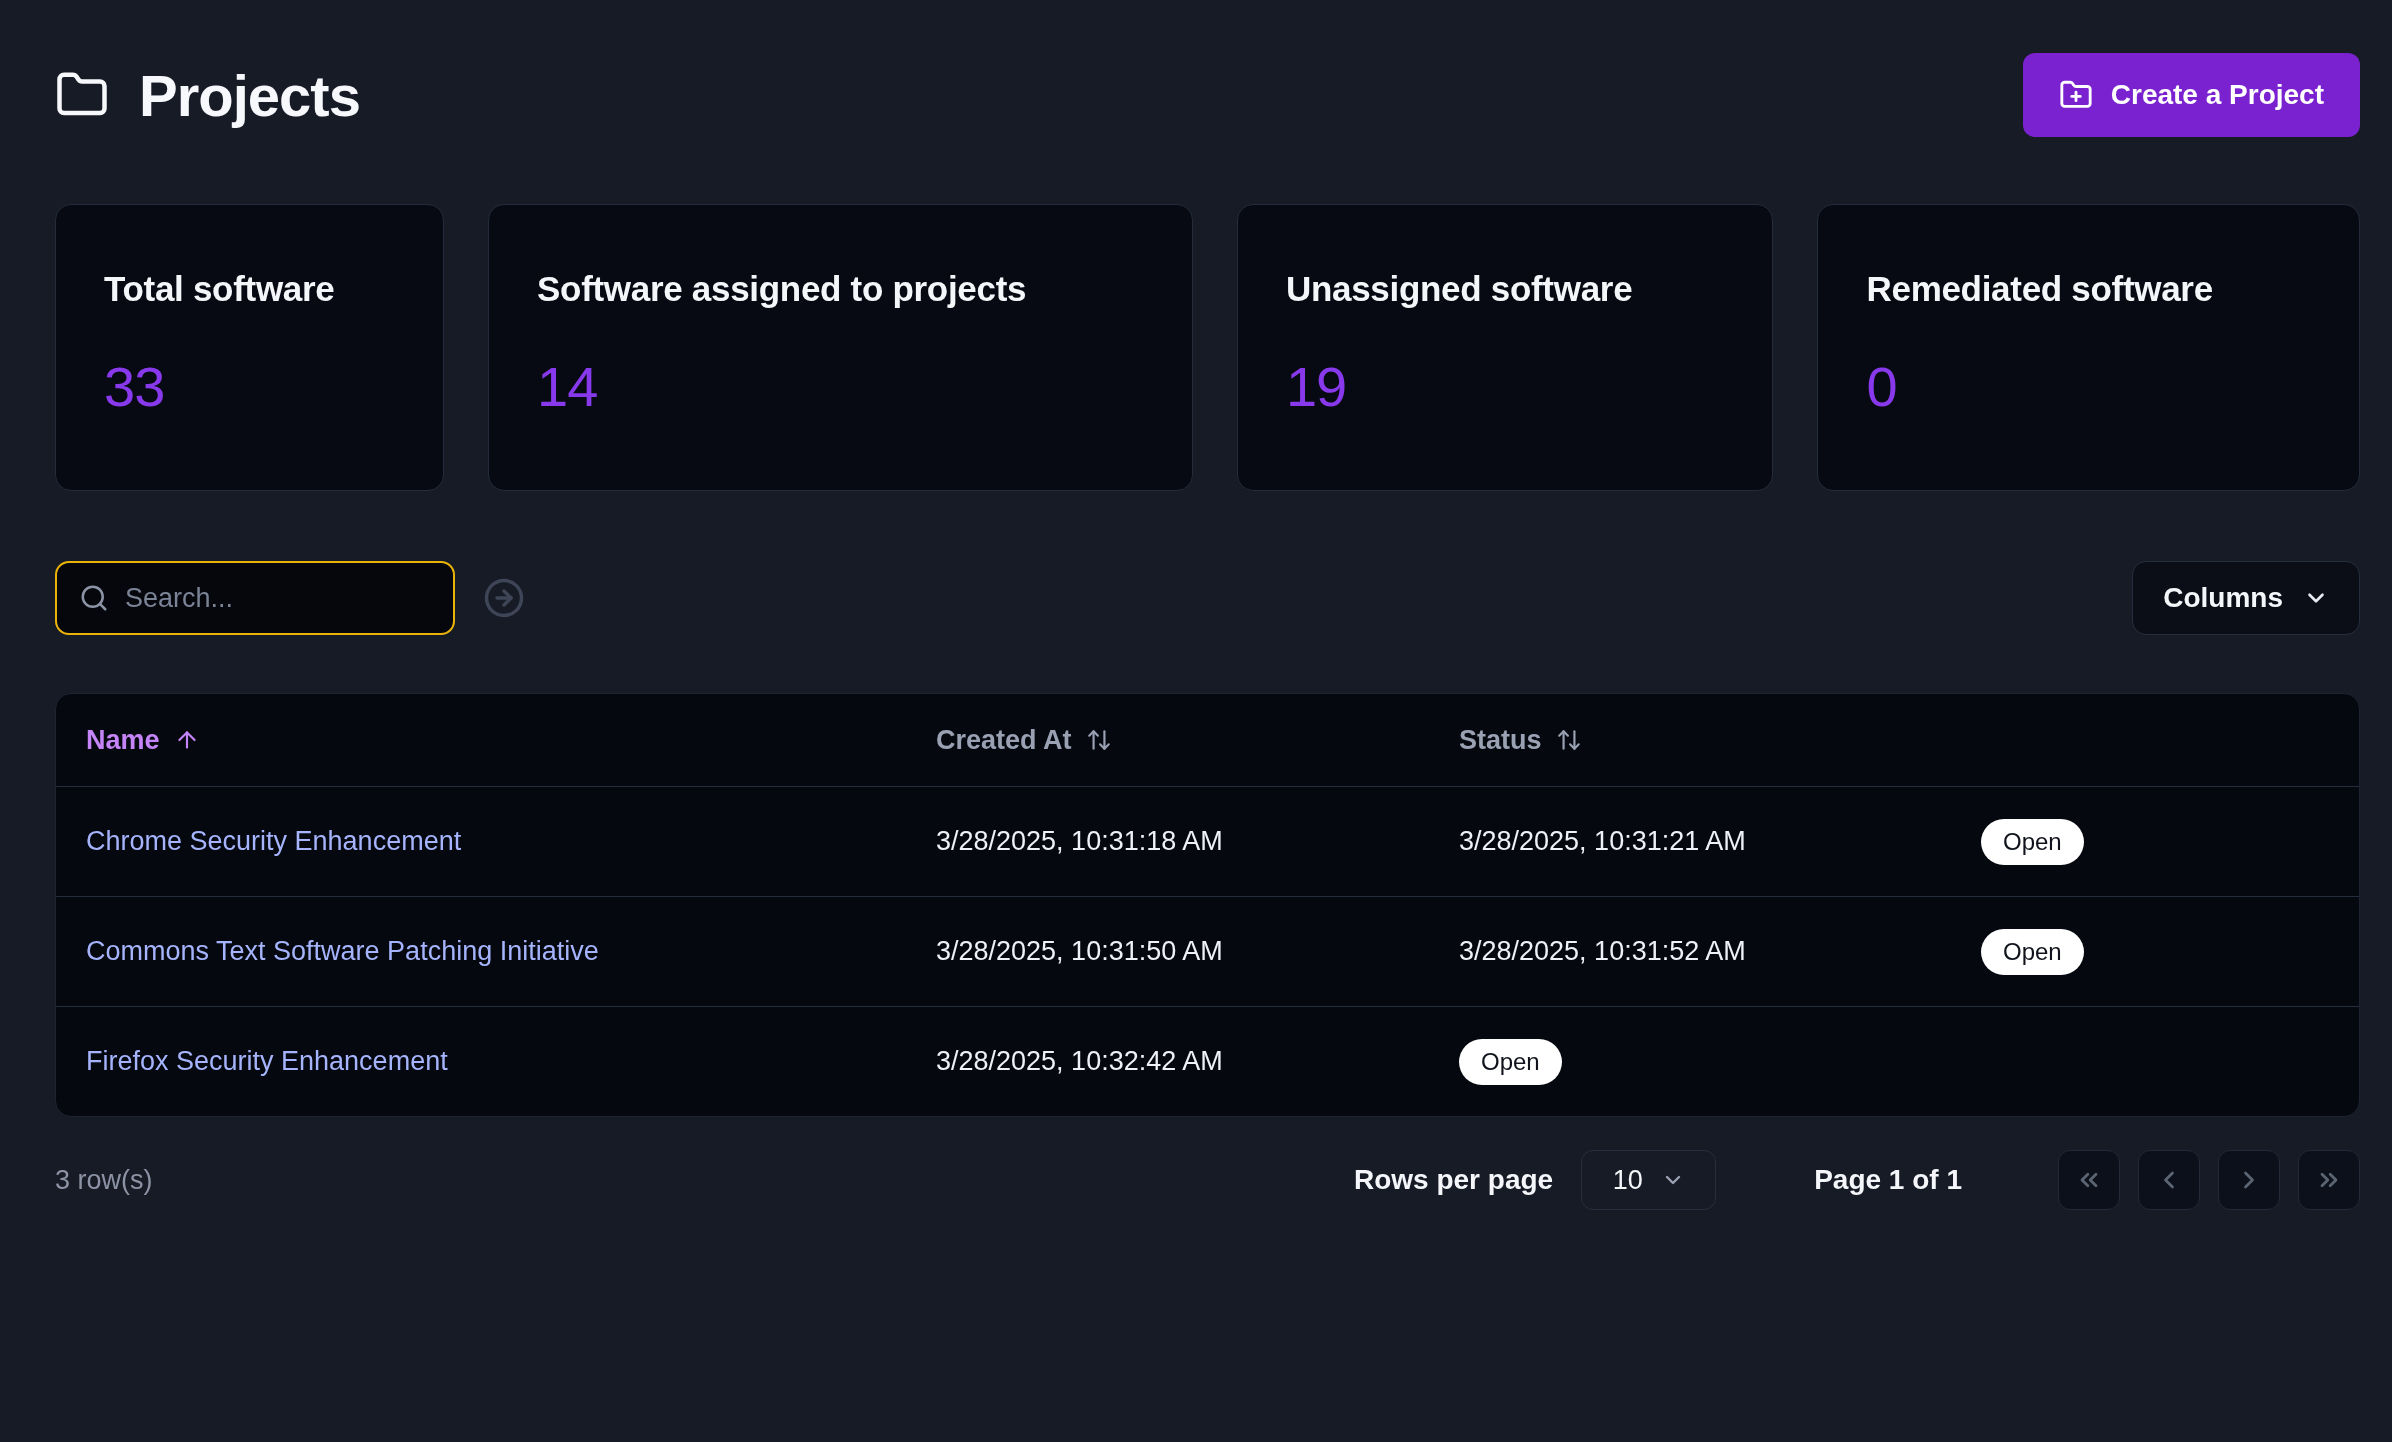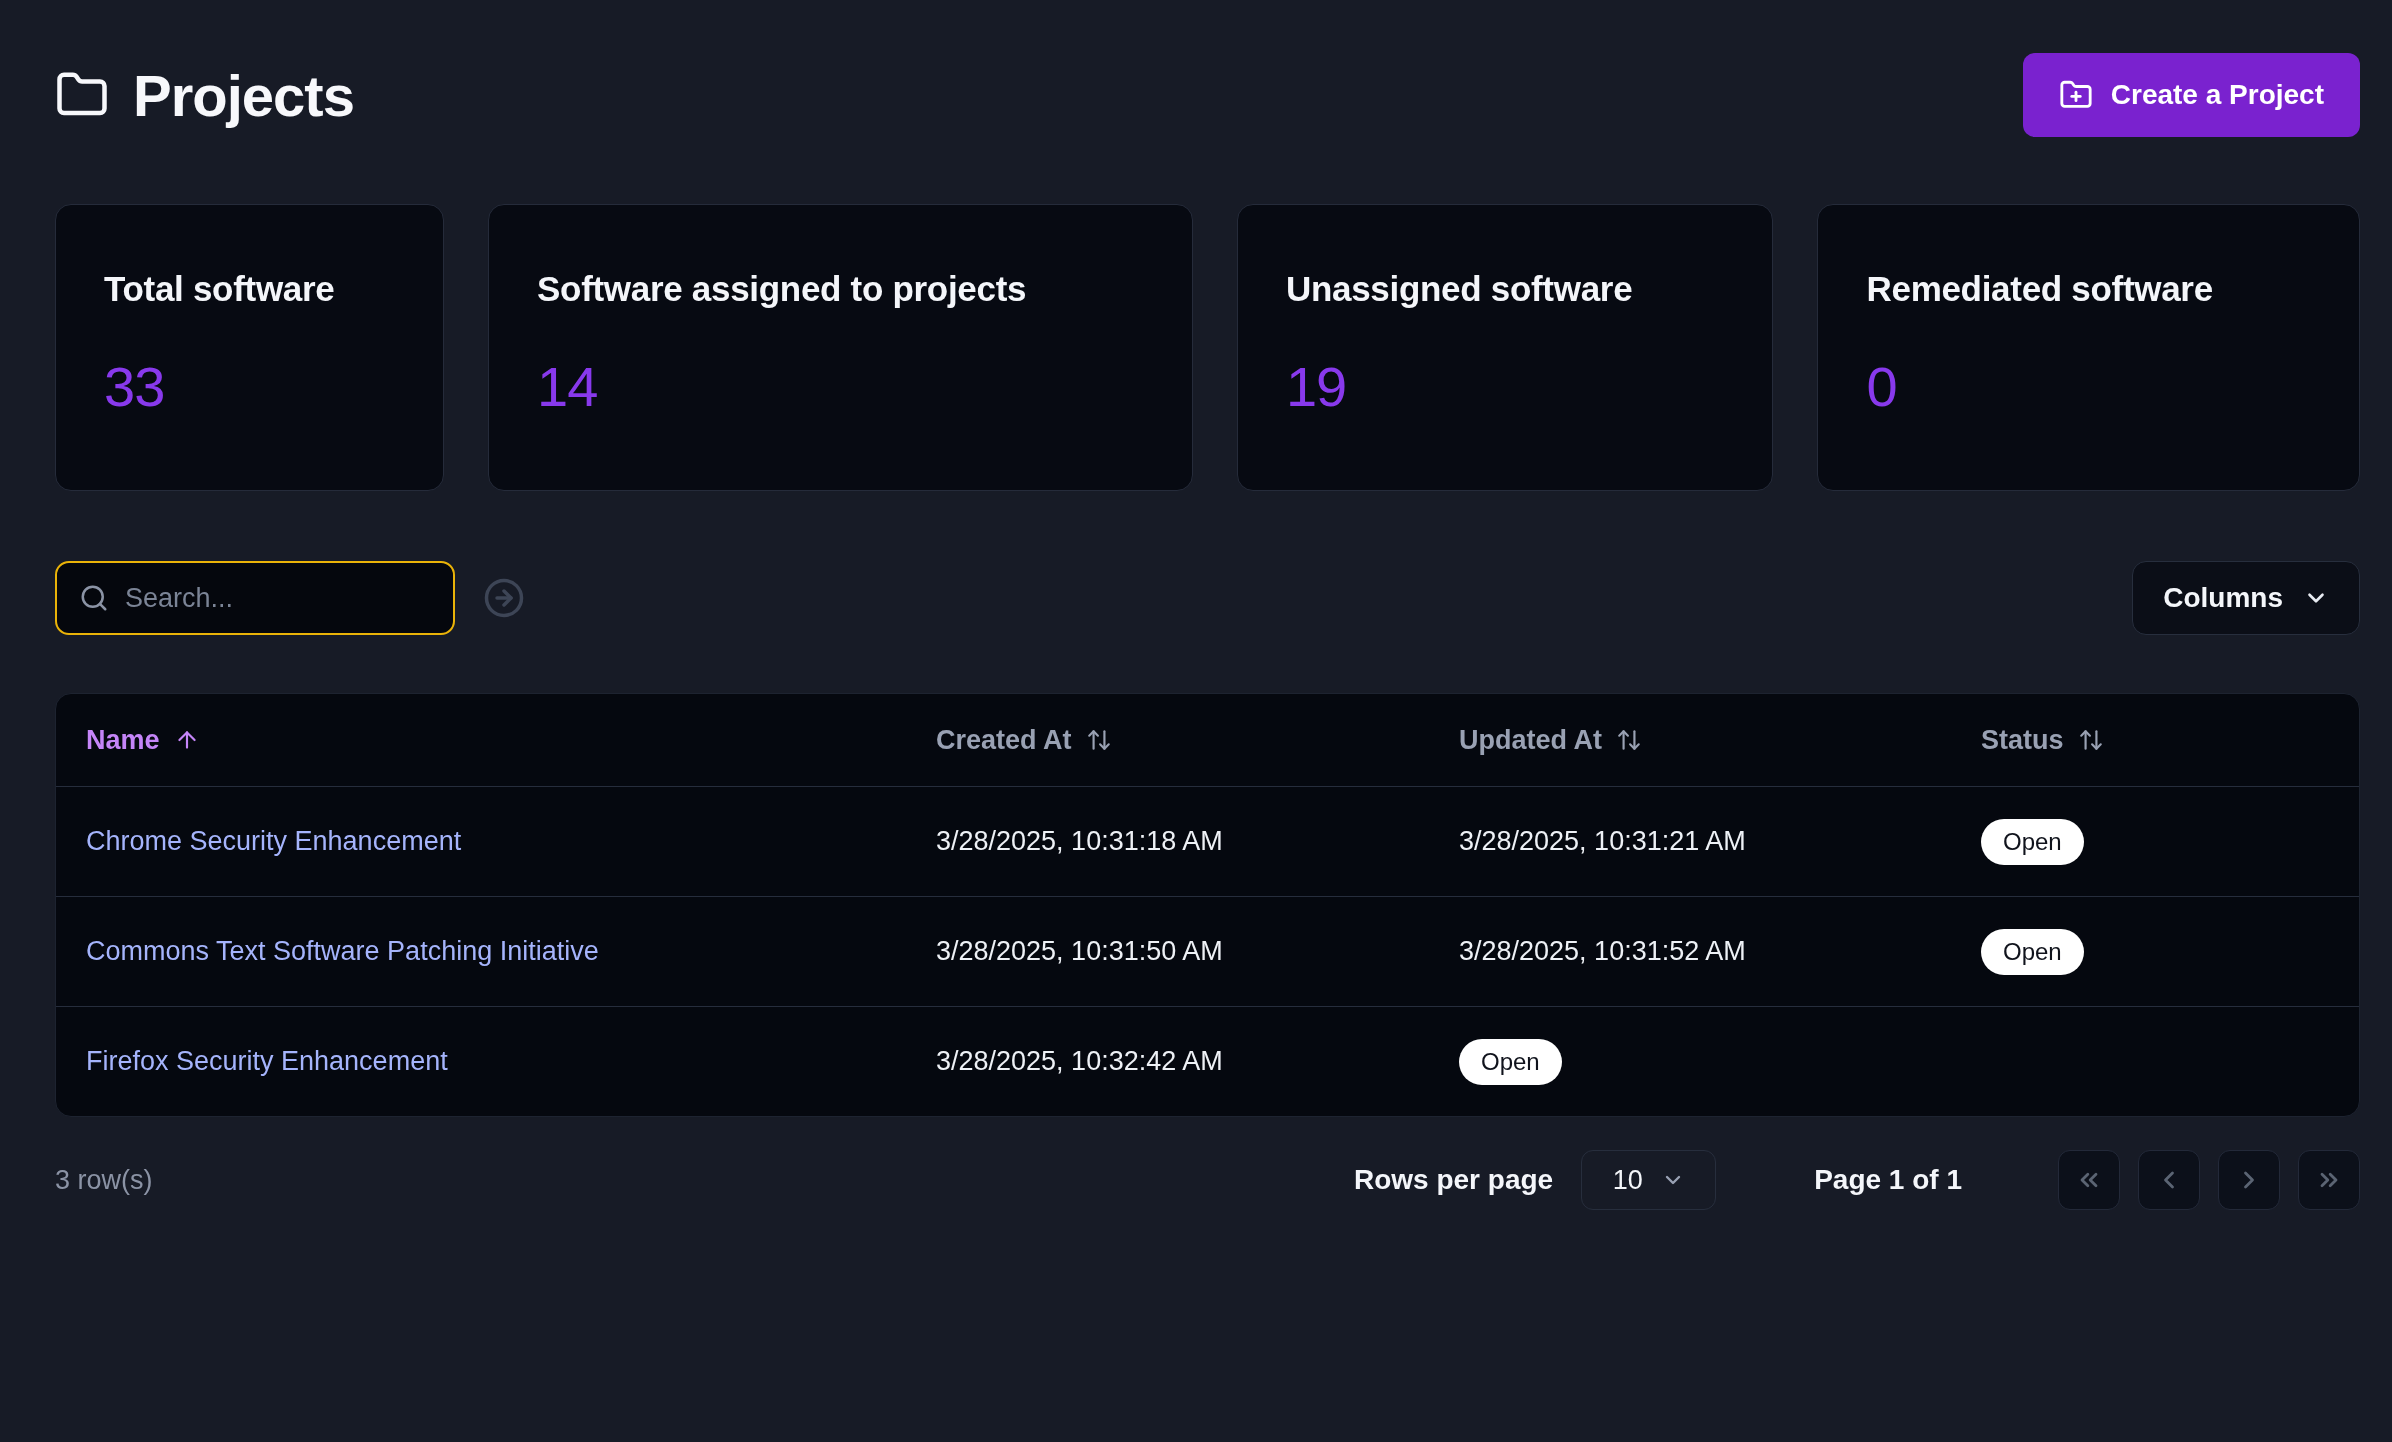--- a/index.html
+++ b/index.html
@@ -7,21 +7,21 @@
     width: 2392px; height: 1442px;
     background: #171b26;
     font-family: "Liberation Sans", "DejaVu Sans", sans-serif;
     overflow: hidden;
     color: #f2f4f9;
   }
   .page { padding: 50px 32px 0 55px; width: 100%; height: 100%; }
 
   
   .top-row { display: flex; align-items: center; justify-content: space-between; height: 90px; }
-  .title-group { display: flex; align-items: center; gap: 24px; }
+  .title-group { display: flex; align-items: center; gap: 30px; }
   .title-group svg { width: 54px; height: 54px; stroke: #f7f8fb; }
   h1.page-title { font-size: 58px; font-weight: 800; letter-spacing: -1px; color: #f7f8fb; }
   .create-btn {
     display: flex; align-items: center; gap: 18px;
     background: #7a22cf; border: none; border-radius: 12px;
     height: 84px; padding: 0 36px;
     color: #fff; font-size: 28px; font-weight: 600;
     font-family: inherit; cursor: pointer;
   }
   .create-btn svg { width: 34px; height: 34px; stroke: #fff; }
@@ -190,29 +190,20 @@
       <div class="th">
         <span>Created At</span>
         <svg viewBox="0 0 24 24" fill="none" stroke-width="2" stroke-linecap="round" stroke-linejoin="round">
           <path d="m21 16-4 4-4-4"></path>
             <path d="M17 20V4"></path>
             <path d="m3 8 4-4 4 4"></path>
             <path d="M7 4v16"></path>
         </svg>
       </div>
       <div class="th">
-        <span>Updated At</span>
-        <svg viewBox="0 0 24 24" fill="none" stroke-width="2" stroke-linecap="round" stroke-linejoin="round">
-          <path d="m21 16-4 4-4-4"></path>
-            <path d="M17 20V4"></path>
-            <path d="m3 8 4-4 4 4"></path>
-            <path d="M7 4v16"></path>
-        </svg>
-      </div>
-      <div class="th">
         <span>Status</span>
         <svg viewBox="0 0 24 24" fill="none" stroke-width="2" stroke-linecap="round" stroke-linejoin="round">
           <path d="m21 16-4 4-4-4"></path>
             <path d="M17 20V4"></path>
             <path d="m3 8 4-4 4 4"></path>
             <path d="M7 4v16"></path>
         </svg>
       </div>
     </div>
 

